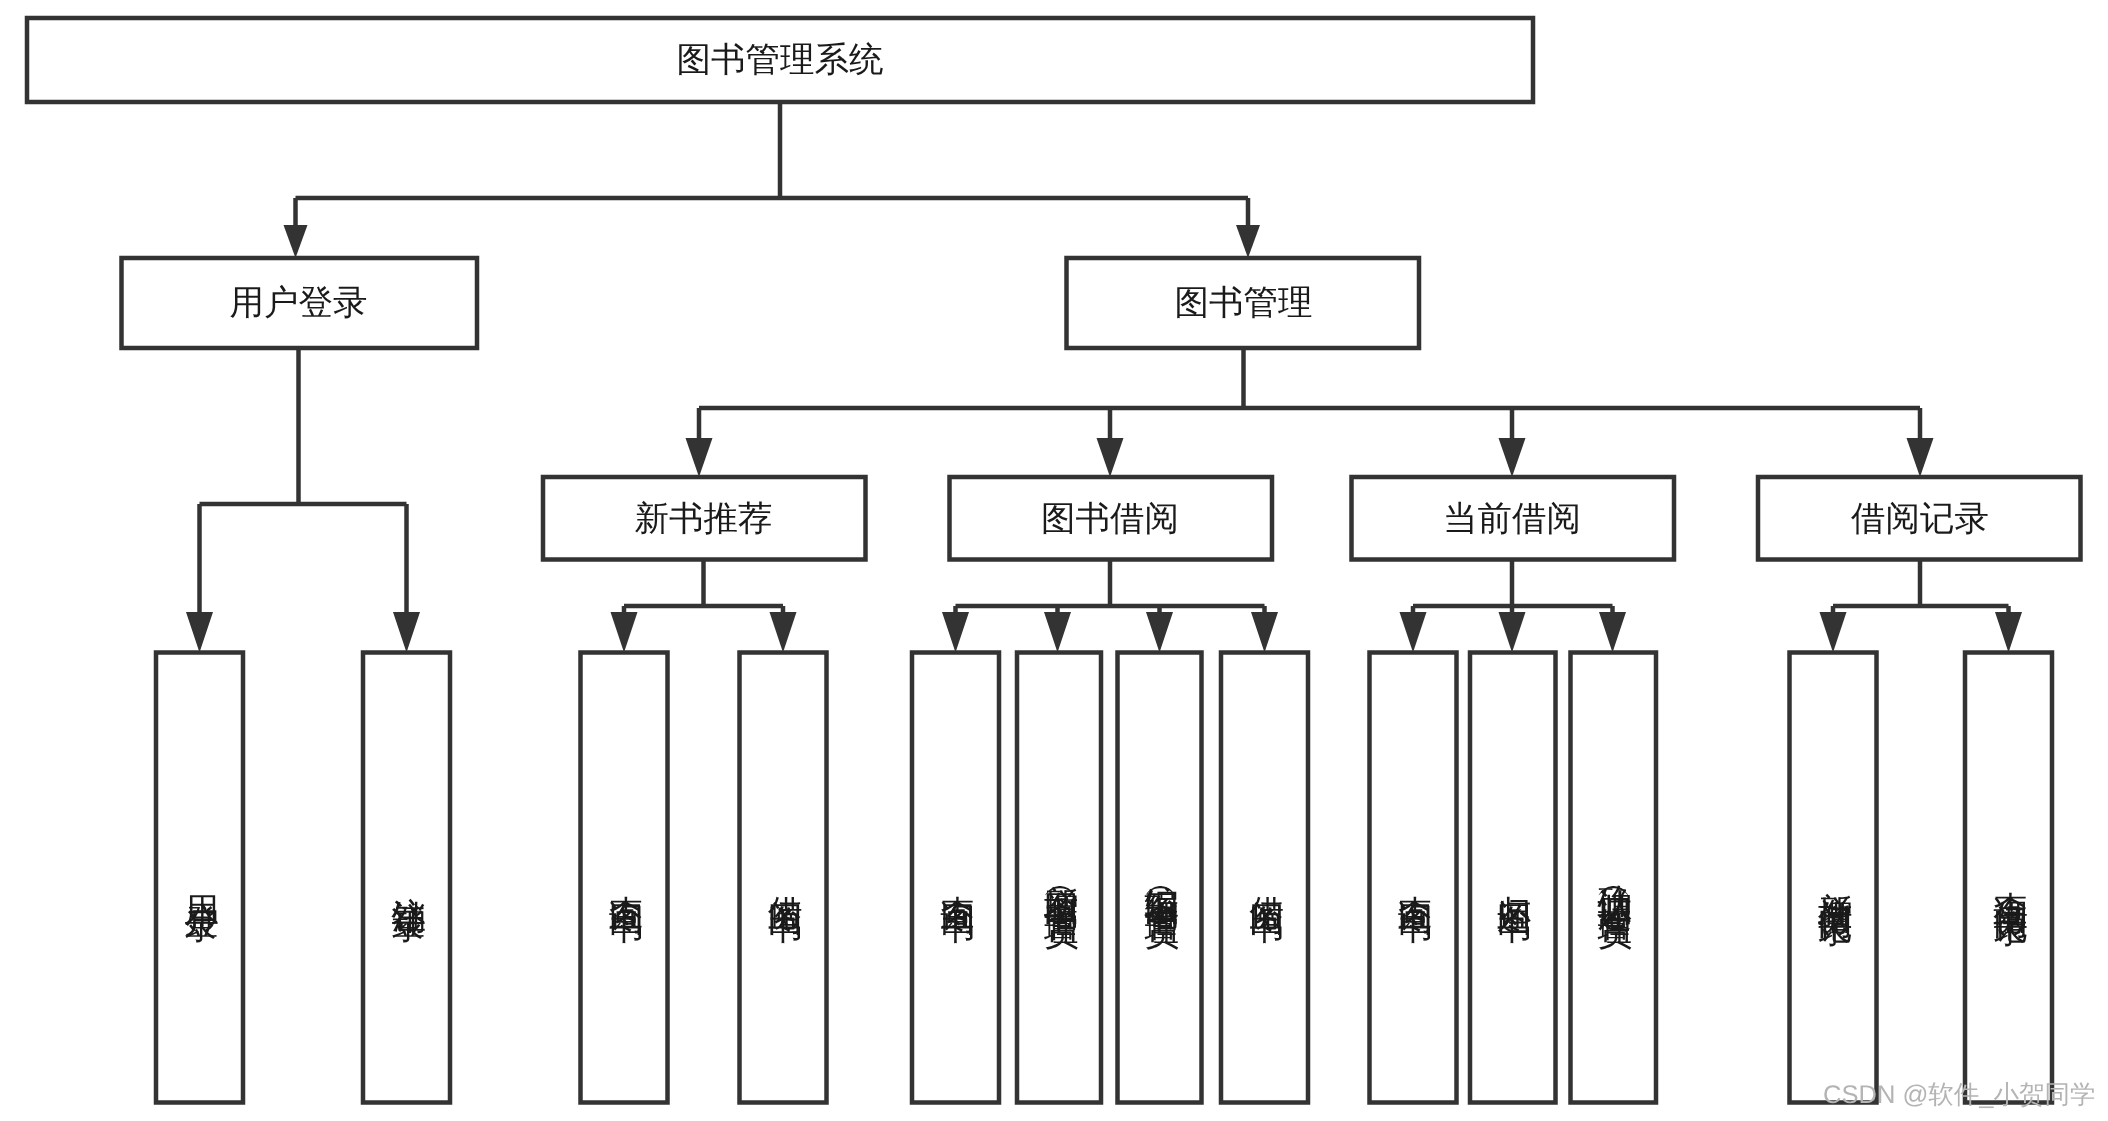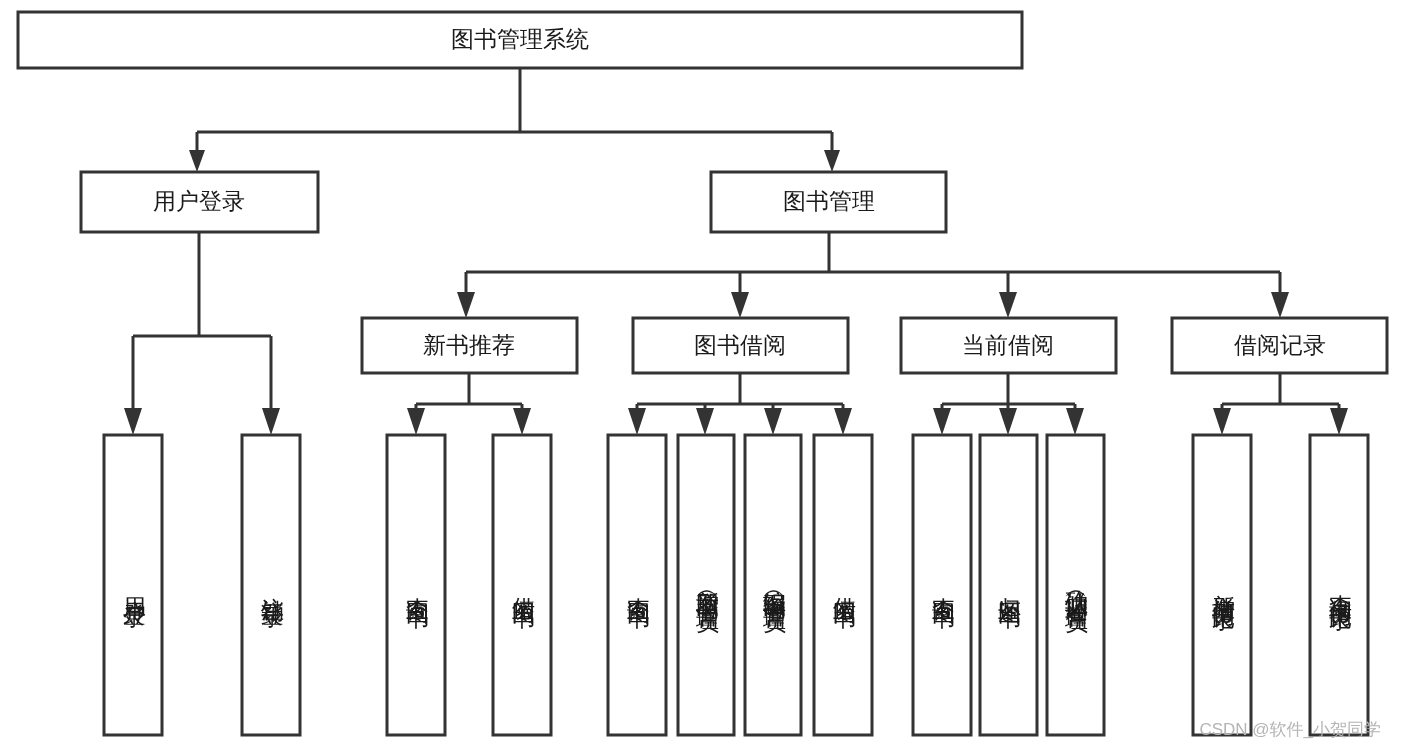--- a/index.html
+++ b/index.html
@@ -52,21 +52,21 @@
     font-size: 23px;
   }
   .label-v {
     font-size: 23px;
     writing-mode: vertical-rl;
     text-orientation: upright;
     letter-spacing: 3px;
   }
   .watermark {
     position: absolute;
-    right: 24px;
+    right: 8px;
     bottom: 6px;
     font-family: "Liberation Sans", "DejaVu Sans", sans-serif;
     font-size: 17px;
     color: #b4b4b4;
     white-space: nowrap;
     pointer-events: none;
   }
 </style>
 </head>
 <body>

